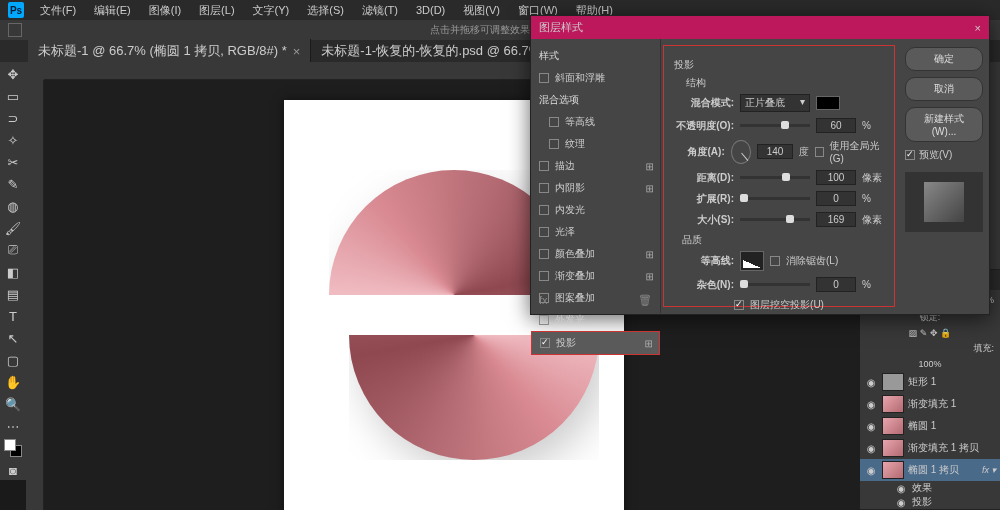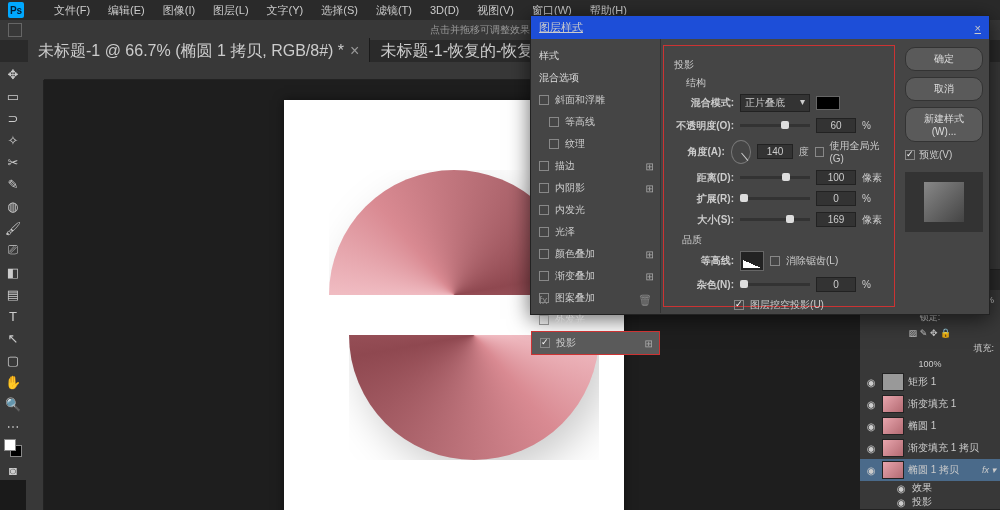--- a/index.html
+++ b/index.html
@@ -1,29 +1,29 @@
 <!DOCTYPE html>
 <html><head>
 <meta charset="utf-8">
 <style>
 * { margin: 0; padding: 0; box-sizing: border-box; font-family: "Microsoft YaHei", sans-serif; }
 body { background: #1a1a1a; width: 1000px; height: 510px; overflow: hidden; color: #ccc; font-size: 11px; position: relative; }
 
 
 .menubar { height: 20px; background: #2a2a2a; display: flex; align-items: center; padding-left: 8px; gap: 2px; }
-.ps-icon { width: 16px; height: 16px; background: #00a8ff; color: #001e36; font-weight: bold; font-size: 10px; display: flex; align-items: center; justify-content: center; border-radius: 2px; margin-right: 20px; }
+.ps-icon { width: 16px; height: 16px; background: #00a8ff; color: #001e36; font-weight: bold; font-size: 10px; display: flex; align-items: center; justify-content: center; border-radius: 2px; margin-right: 6px; }
 .menu-item { padding: 2px 8px; color: #ccc; cursor: pointer; }
 
 
 .optbar { height: 20px; background: #383838; display: flex; align-items: center; justify-content: center; color: #999; font-size: 10px; }
 .optbar .left-icon { position: absolute; left: 8px; width: 14px; height: 14px; border: 1px solid #666; }
 
 
 .doctabs { height: 22px; background: #2a2a2a; display: flex; align-items: center; padding-left: 28px; }
-.doctab { padding: 3px 10px; font-size: 16px; color: #ccc; border-right: 1px solid #1a1a1a; display: flex; align-items: center; gap: 6px; }
+.doctab { padding: 3px 10px; font-size: 13px; color: #ccc; border-right: 1px solid #1a1a1a; display: flex; align-items: center; gap: 6px; }
 .doctab.active { background: #383838; }
 .tab-close { color: #999; }
 
 
 .toolbar { position: absolute; left: 0; top: 62px; width: 26px; background: #383838; display: flex; flex-direction: column; align-items: center; padding-top: 2px; gap: 2px; }
 .tool { width: 22px; height: 20px; display: flex; align-items: center; justify-content: center; color: #ccc; font-size: 13px; cursor: pointer; }
 .tool.swatches { flex-direction: column; }
 .swatch-pair { position: relative; width: 18px; height: 18px; }
 .swatch-fg { position: absolute; width: 12px; height: 12px; background: #fff; border: 1px solid #888; top: 0; left: 0; }
 .swatch-bg { position: absolute; width: 12px; height: 12px; background: #000; border: 1px solid #888; bottom: 0; right: 0; }
@@ -50,21 +50,21 @@
 .layer-row.sel { background:#4a6a8a; }
 .eye { width:14px; text-align:center; }
 .layer-thumb { width:22px; height:18px; background:#666; border:1px solid #222; }
 .layer-thumb.pink { background: linear-gradient(135deg,#e8a5ad,#b36a72); }
 .layer-thumb.shape { background:#999; }
 .fx-badge { margin-left:auto; font-size:9px; color:#ccc; font-style:italic; }
 .sub-row { padding-left: 34px; font-size:10px; color:#ccc; display:flex; align-items:center; gap:4px; }
 
 
 .dialog { position: absolute; left: 530px; top: 15px; width: 460px; height: 300px; background: #454545; border: 1px solid #222; box-shadow: 0 4px 20px rgba(0,0,0,0.6); }
-.dlg-title { background: #1d4ed8; padding: 4px 8px; font-size: 11px; display:flex; justify-content:space-between; align-items:center;text-decoration:underline; }
+.dlg-title { background: #be185d; padding: 4px 8px; font-size: 11px; display:flex; justify-content:space-between; align-items:center; }
 .dlg-body { display:flex; height: calc(100% - 24px); }
 .dlg-left { width: 130px; border-right: 1px solid #333; padding: 6px 0; }
 .style-item { padding: 4px 8px; font-size: 10px; color: #ccc; display:flex; align-items:center; gap:6px; position:relative; }
 .style-item .plus { position:absolute; right:6px; color:#aaa; }
 .style-item.hdr { color:#ddd; }
 .style-item.sel { background:#5a5a5a; border:1px solid #c33; }
 .ck { width:10px; height:10px; border:1px solid #888; display:inline-block; }
 .ck.on::after { content:"✓"; font-size:9px; position:relative; top:-3px; left:0; color:#fff; }
 .dlg-mid { flex:1; padding: 8px 10px; border:1px solid #c33; margin:6px 4px 6px 2px; position:relative; }
 .dlg-right { width: 90px; padding: 8px 6px; display:flex; flex-direction:column; gap:6px; }
@@ -220,25 +220,25 @@
 </div>
 
 <div class="dialog">
   <div class="dlg-title">
     <span>图层样式</span>
     <span>×</span>
   </div>
   <div class="dlg-body">
     <div class="dlg-left" style="position:relative;">
       <div class="style-item hdr">样式</div>
+      <div class="style-item">
+          <span class="ck"></span>
+          <span>斜面和浮雕</span>
+        </div>
       <div class="style-item hdr">混合选项</div>
-      <div class="style-item">
-          <span class="ck"></span>
-          <span>斜面和浮雕</span>
-        </div>
       <div class="style-item" style="padding-left:18px">
           <span class="ck"></span>
           <span>等高线</span>
         </div>
       <div class="style-item" style="padding-left:18px">
           <span class="ck"></span>
           <span>纹理</span>
         </div>
       <div class="style-item">
           <span class="ck"></span>

